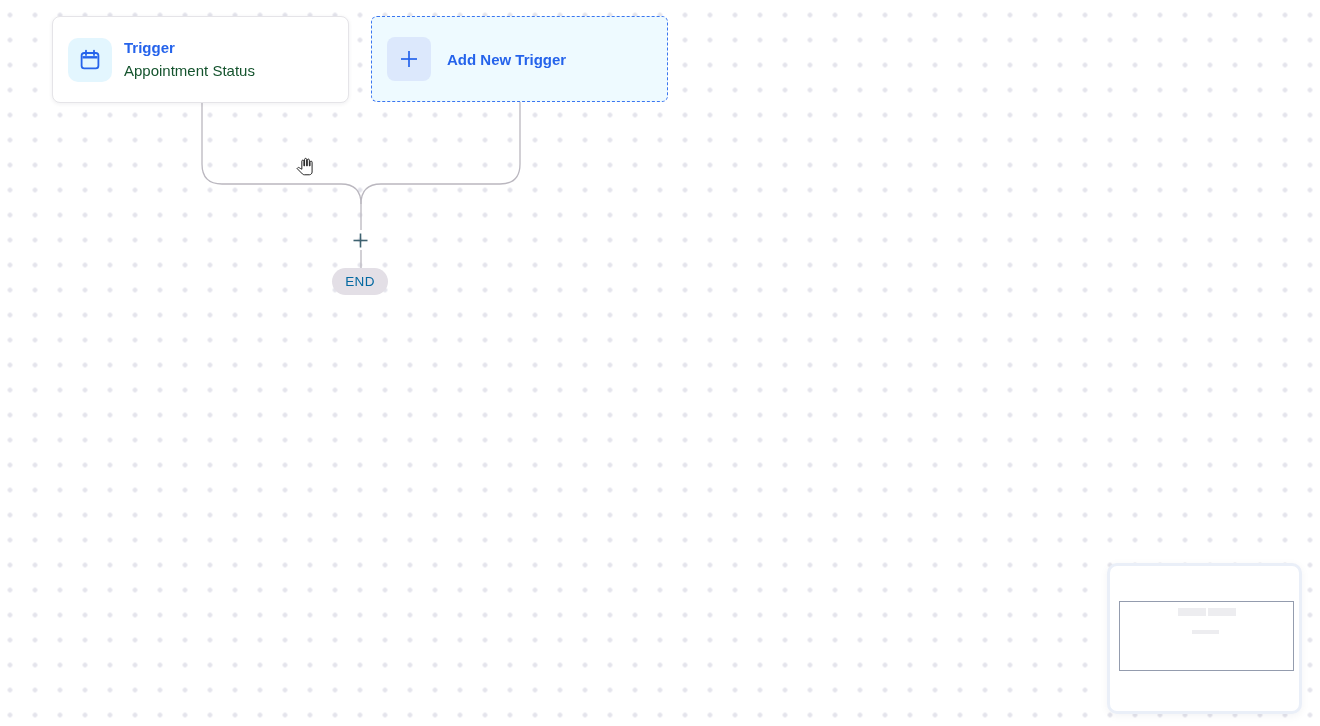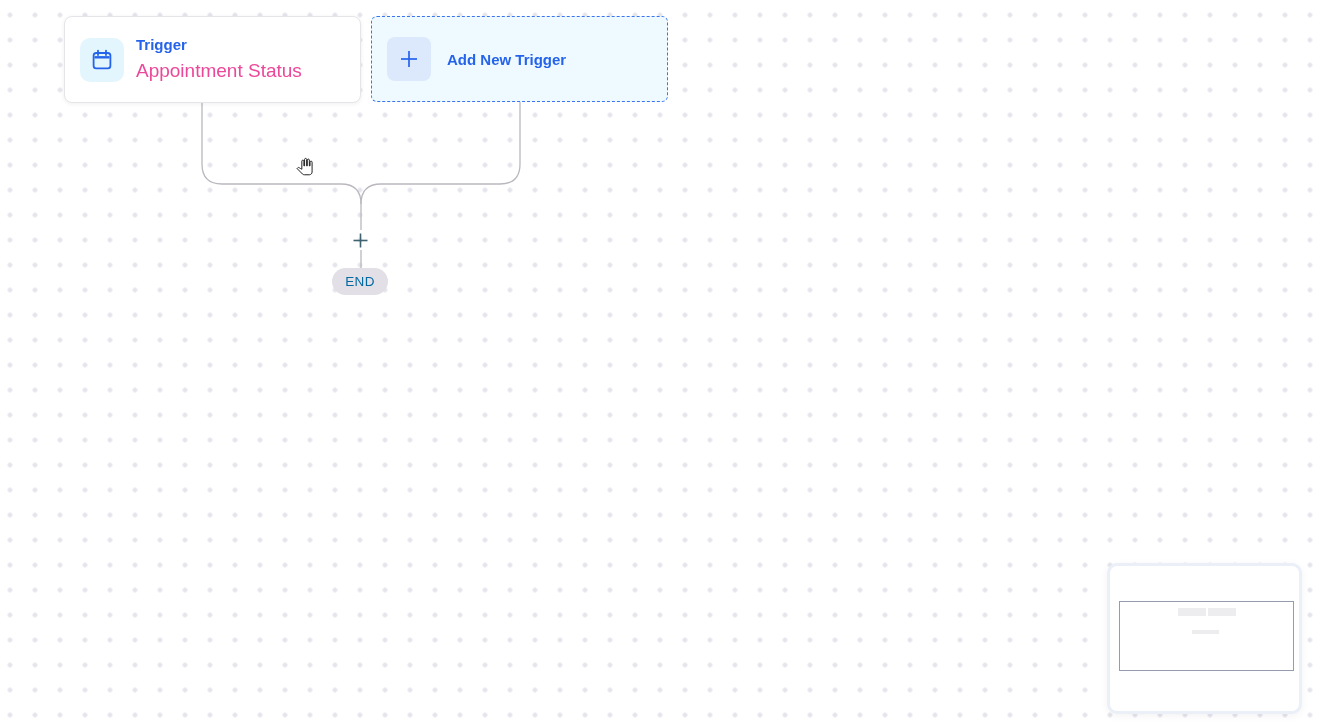--- a/index.html
+++ b/index.html
@@ -11,33 +11,33 @@
     background-image:radial-gradient(circle, #e4e4ec 2px, transparent 2.6px);
     background-size:25px 25px;
     background-position:-2.5px 2.5px;
     font-family:"Liberation Sans", sans-serif;
   }
   
   .connectors{position:absolute;left:0;top:0;width:1320px;height:726px;pointer-events:none;}
 
   
   .trigger-card{
-    position:absolute;left:64px;top:16px;width:297px;height:87px;
+    position:absolute;left:52px;top:16px;width:297px;height:87px;
     background:#ffffff;border:1px solid #e5e4e8;border-radius:8px;
     box-shadow:0 1px 4px rgba(25,25,50,.07);
     display:flex;align-items:center;box-sizing:border-box;padding-left:15px;
     cursor:pointer;
   }
   .icon-chip{
     width:44px;height:44px;border-radius:10px;background:#e3f6fe;
     display:flex;align-items:center;justify-content:center;flex:0 0 auto;
   }
   .trigger-texts{margin-left:12px;line-height:1.5;}
   .trigger-title{font-size:15px;font-weight:600;color:#2563eb;}
-  .trigger-subtitle{font-size:19px;font-weight:400;color:#ec4899;}
+  .trigger-subtitle{font-size:15px;font-weight:400;color:#14532d;}
 
   
   .add-trigger-card{
     position:absolute;left:371px;top:16px;width:297px;height:86px;
     background:#eefaff;border:1px dashed #3b76f0;border-radius:6px;
     display:flex;align-items:center;box-sizing:border-box;padding-left:15px;
     cursor:pointer;
   }
   .plus-chip{
     width:44px;height:44px;border-radius:8px;background:#dce8fc;

